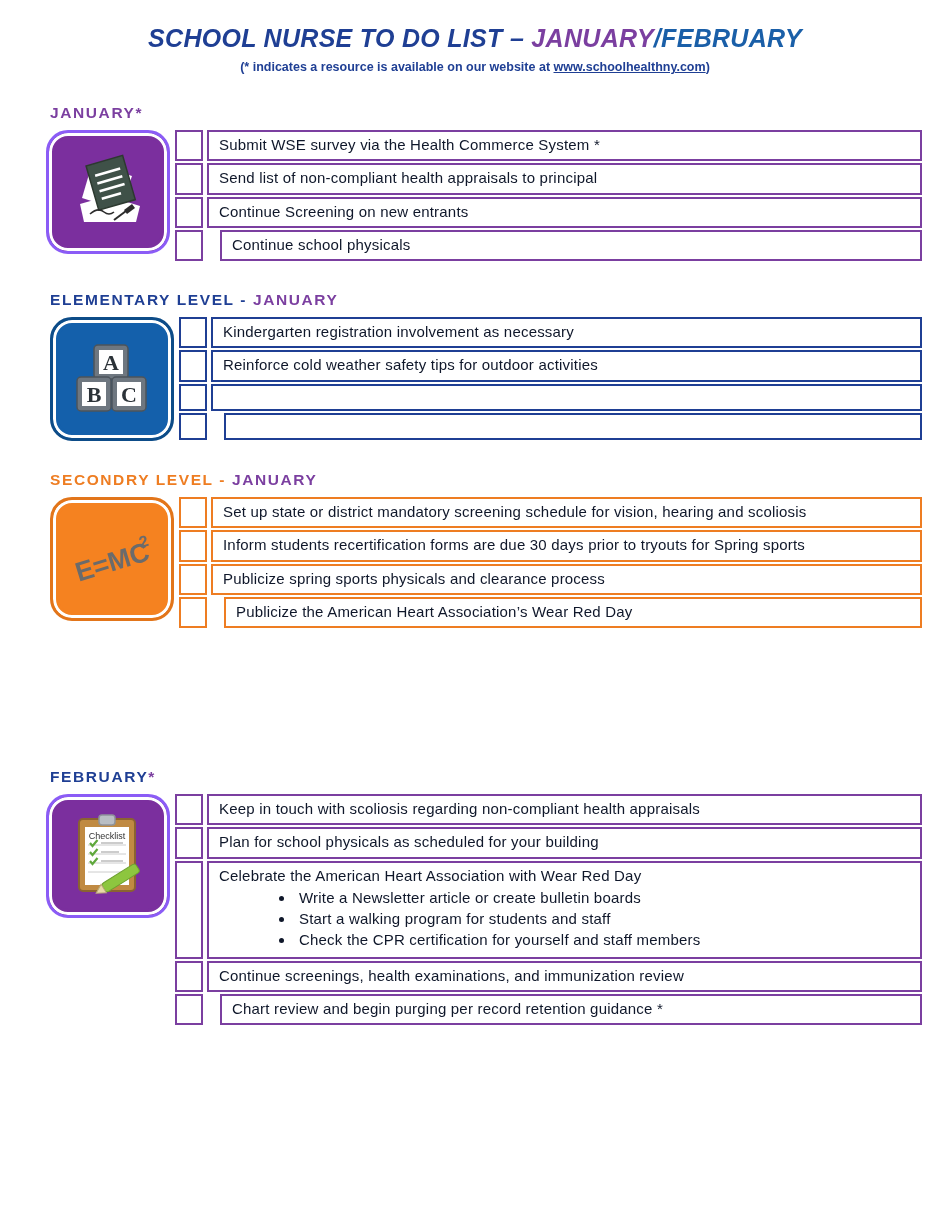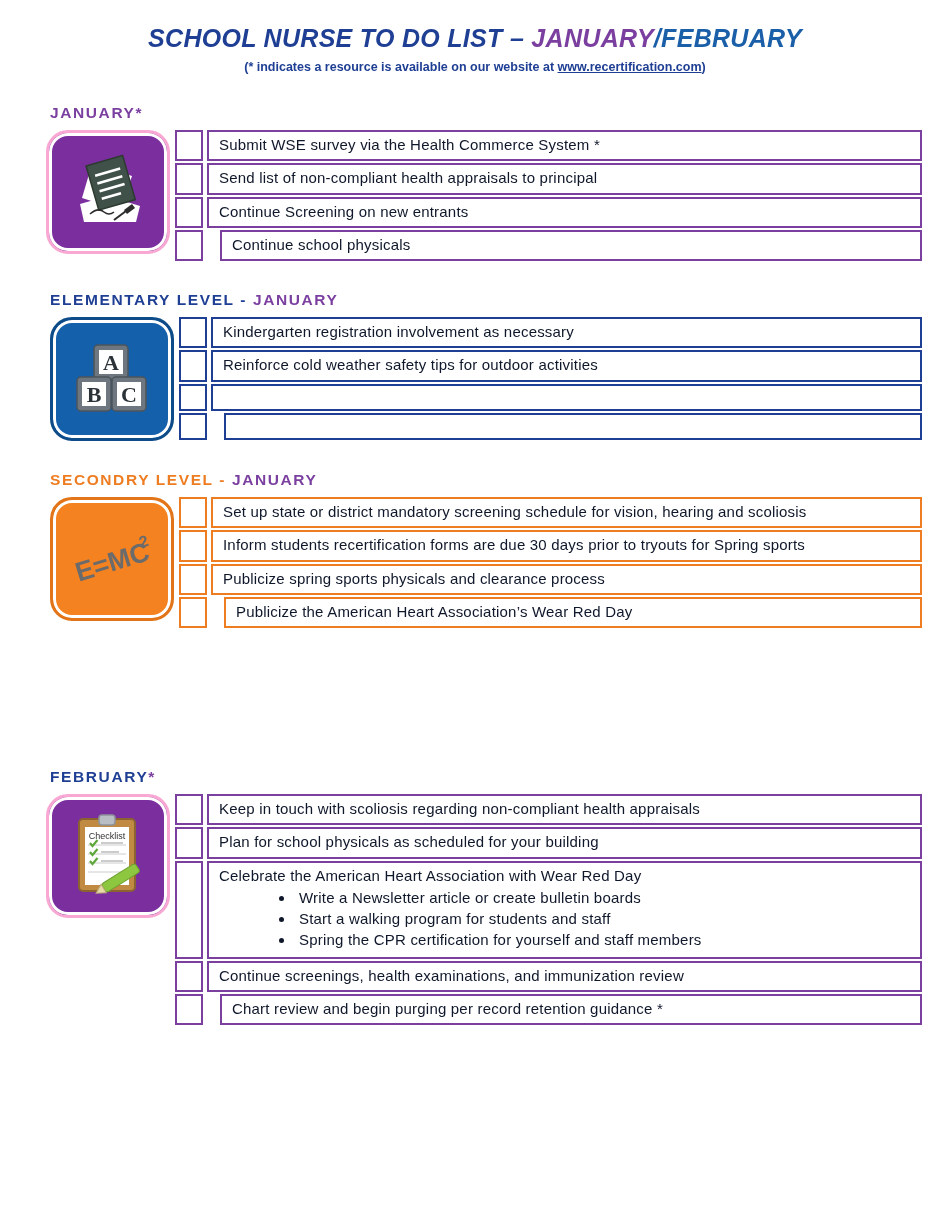--- a/index.html
+++ b/index.html
@@ -55,21 +55,21 @@
 
   
   .icon-tile {
     width: 124px; height: 124px;
     margin-left: 50px;
     border-radius: 22px;
     flex: 0 0 auto;
     position: relative;
     display: flex; align-items: center; justify-content: center;
   }
-  .icon-tile.purple { background: #7b2f9e; border: 3px solid #f9a8d4; box-shadow: inset 0 0 0 3px #ffffff, inset 0 0 0 6px #7b2f9e; margin-left: 46px; }
+  .icon-tile.purple { background: #7b2f9e; border: 3px solid #8b5cf6; box-shadow: inset 0 0 0 3px #ffffff, inset 0 0 0 6px #7b2f9e; margin-left: 46px; }
   .icon-tile.blue   { background: #1460ab; border: 3px solid #0d4c88; box-shadow: inset 0 0 0 3px #ffffff, inset 0 0 0 6px #1460ab; }
   .icon-tile.orange { background: #f58220; border: 3px solid #e2751a; box-shadow: inset 0 0 0 3px #ffffff, inset 0 0 0 6px #f58220; }
   .icon-tile svg { display: block; }
 
   
   .rows {
     flex: 1 1 auto;
     margin-left: 5px;
     margin-right: 28px;
   }
@@ -118,21 +118,21 @@
   .gap-c { height: 140px; }
 </style>
 </head>
 <body>
 
 <div class="title-wrap">
   <div class="doc-title">
     <span class="t-blue">SCHOOL NURSE TO DO LIST – </span><span class="t-purple">JANUARY</span><span class="t-blue2">/FEBRUARY</span>
   </div>
   <div class="doc-sub">
-    <span>(* indicates a resource is available on our website at </span><span class="url">www.recertification.com</span><span>)</span>
+    <span>(* indicates a resource is available on our website at </span><span class="url">www.schoolhealthny.com</span><span>)</span>
   </div>
 </div>
 
 <div class="gap-a"></div>
 
 <div class="section">
   <div class="section-head">
     <span class="h-purple">JANUARY</span><span class="h-purple">*</span>
   </div>
   <div class="section-body">
@@ -301,21 +301,21 @@
         <div class="chk"></div>
         <div class="cell">Plan for school physicals as scheduled for your building</div>
       </div>
       <div class="row">
         <div class="chk"></div>
         <div class="cell">
           <div>Celebrate the American Heart Association with Wear Red Day</div>
           <ul>
             <li>Write a Newsletter article or create bulletin boards</li>
             <li>Start a walking program for students and staff</li>
-            <li>Spring the CPR certification for yourself and staff members</li>
+            <li>Check the CPR certification for yourself and staff members</li>
           </ul>
         </div>
       </div>
       <div class="row">
         <div class="chk"></div>
         <div class="cell">Continue screenings, health examinations, and immunization review</div>
       </div>
       <div class="row">
         <div class="chk"></div>
         <div class="cell">Chart review and begin purging per record retention guidance   *</div>

